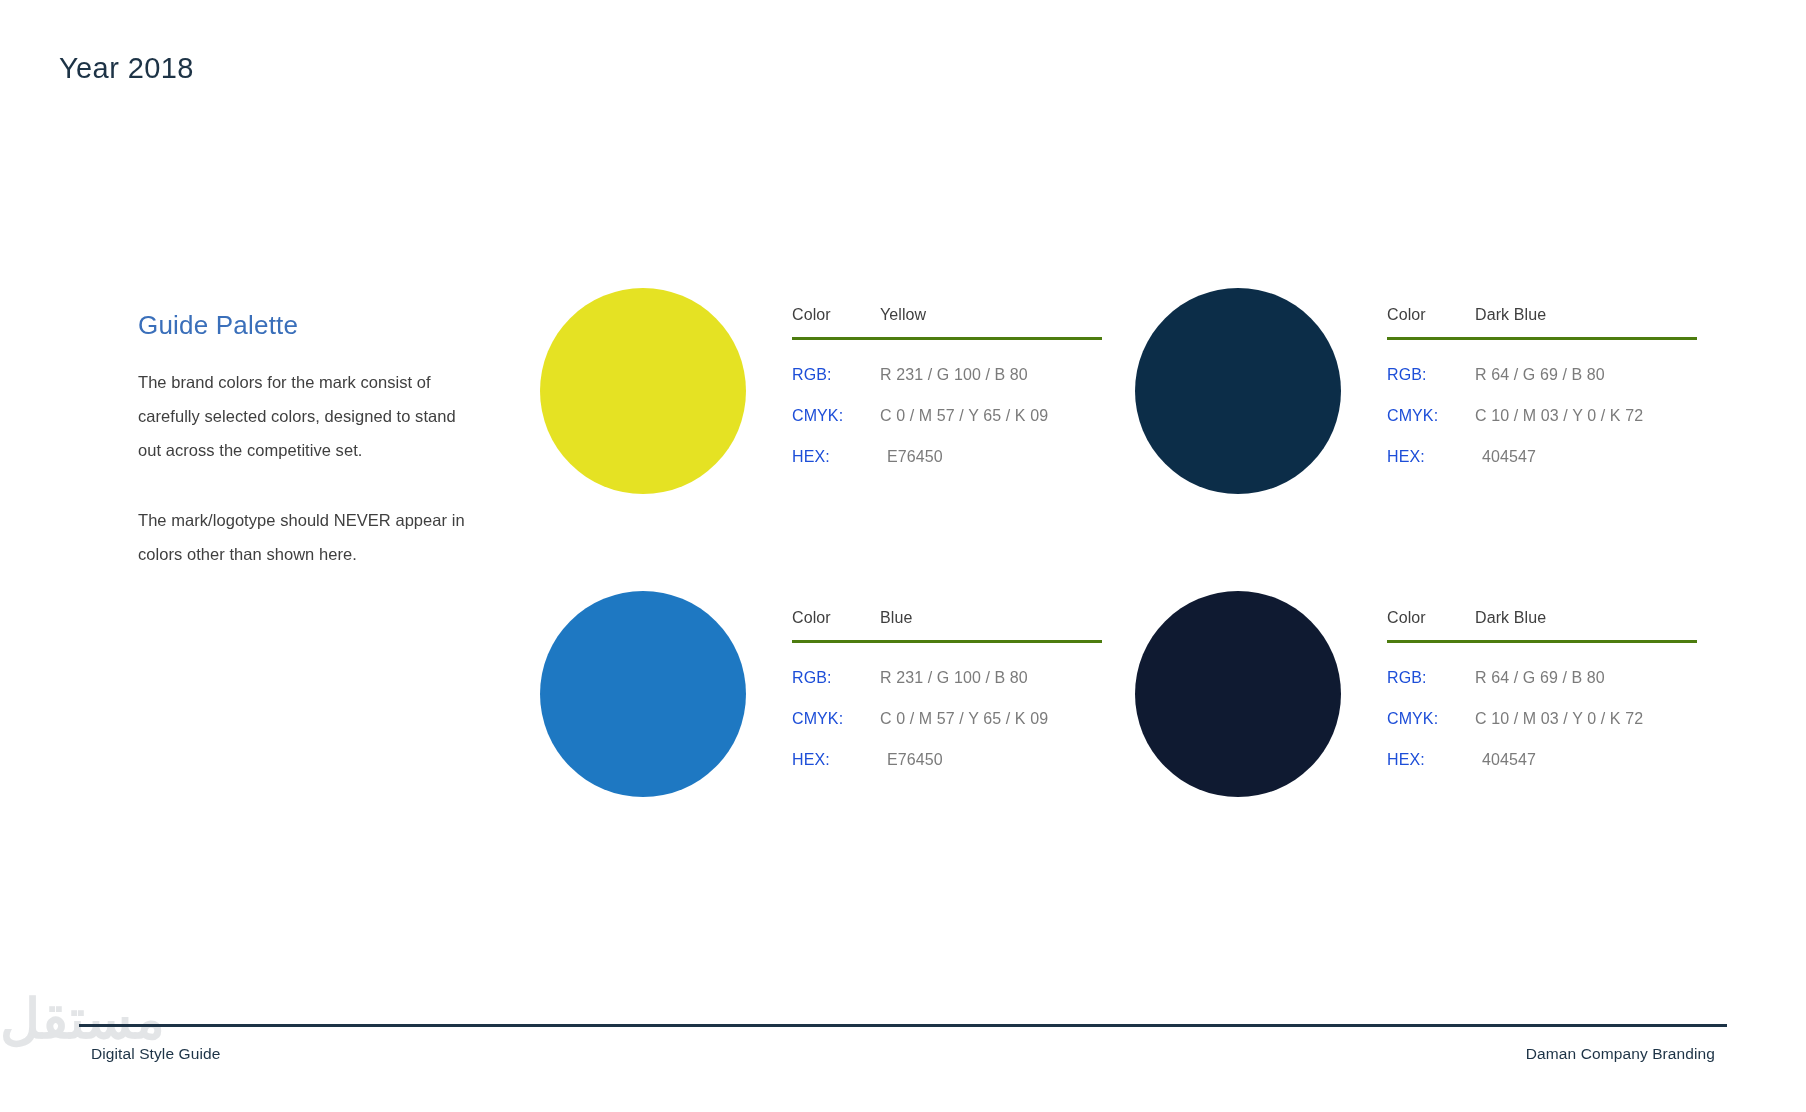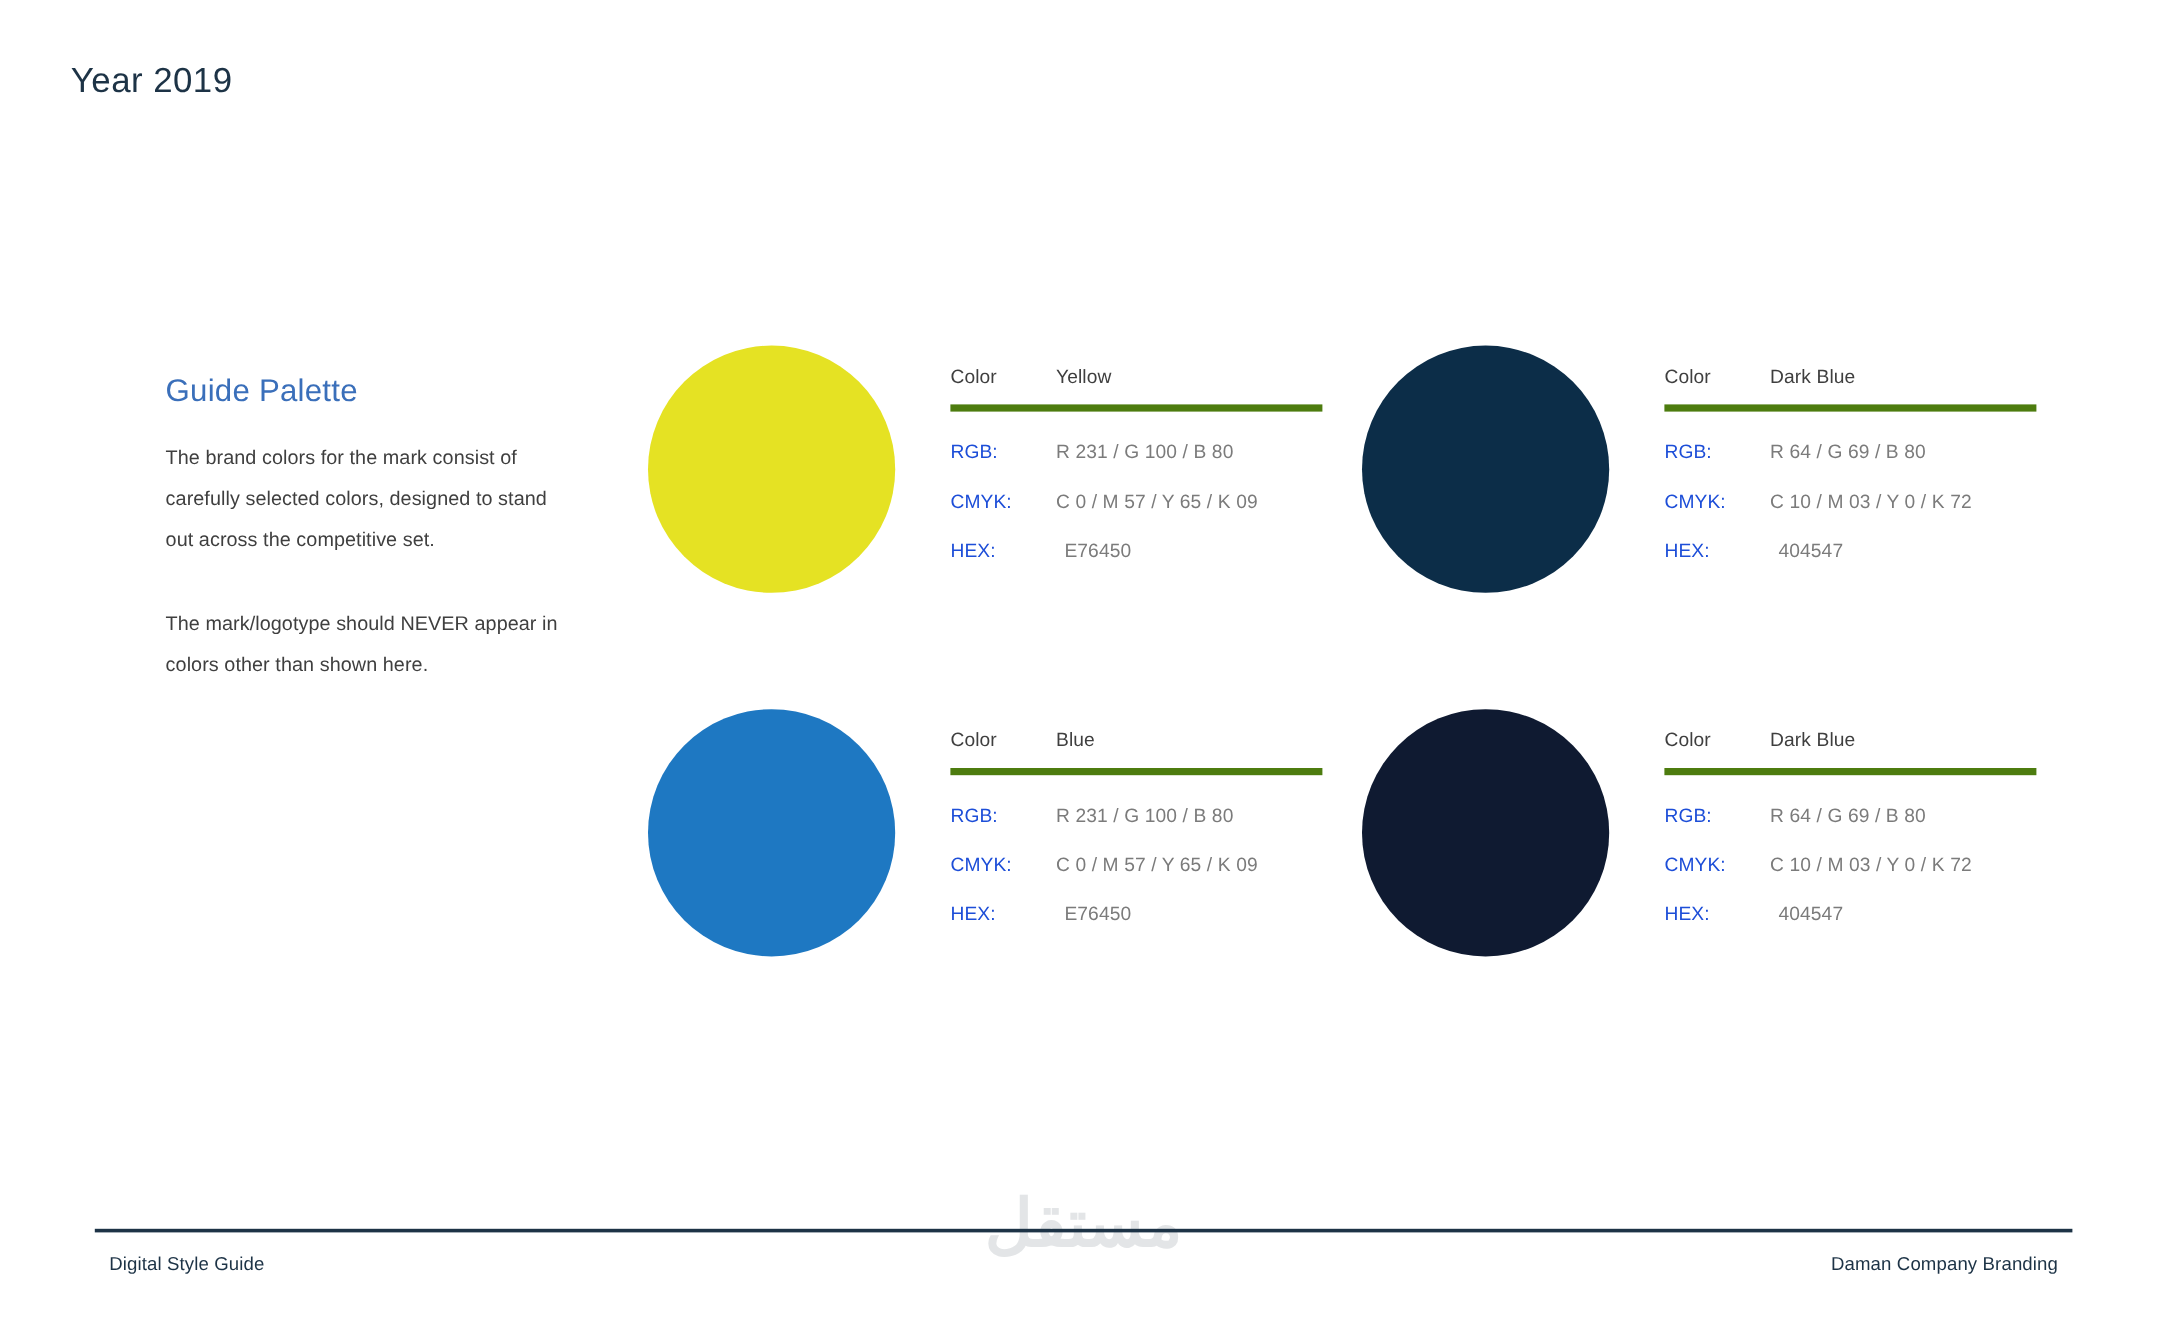--- a/index.html
+++ b/index.html
@@ -84,21 +84,21 @@
     flex: 0 0 206px;
   }
   .spec {
     margin-left: 46px;
     margin-top: 18px;
     width: 310px;
   }
   .spec-head {
     display: flex;
     padding-bottom: 13px;
-    border-bottom: 6px solid #4d7c0f;
+    border-bottom: 3px solid #4d7c0f;
   }
   .spec-row {
     display: flex;
     margin-top: 23px;
   }
   .spec-row.first-row {
     margin-top: 26px;
   }
   .spec-key {
     width: 88px;
@@ -122,21 +122,21 @@
     padding-left: 7px;
   }
 
   
   .watermark {
     position: absolute;
     left: 0;
     right: 0;
     top: 988px;
     display: flex;
-    flex-direction: column;
+    flex-direction: row;
     align-items: center;
     pointer-events: none;
   }
   .wm-arabic {
     font-size: 55px;
     color: #e3e5e7;
     letter-spacing: 1px;
     line-height: 62px;
     font-weight: 700;
     direction: rtl;
@@ -174,21 +174,21 @@
     color: #1d3346;
     letter-spacing: 0.1px;
     text-align: left;
   }
 </style>
 </head>
 <body>
 
 <div class="page">
 
-  <div class="year-title">Year 2019</div>
+  <div class="year-title">Year 2018</div>
 
   <div class="intro">
     <div class="intro-heading">Guide Palette</div>
     <p class="intro-para">The brand colors for the mark consist of carefully selected colors, designed to stand out across the competitive set.</p>
     <p class="intro-para second">The mark/logotype should NEVER appear in colors other than shown here.</p>
   </div>
 
   <div class="swatch-grid">
 
     <div class="swatch-row">

